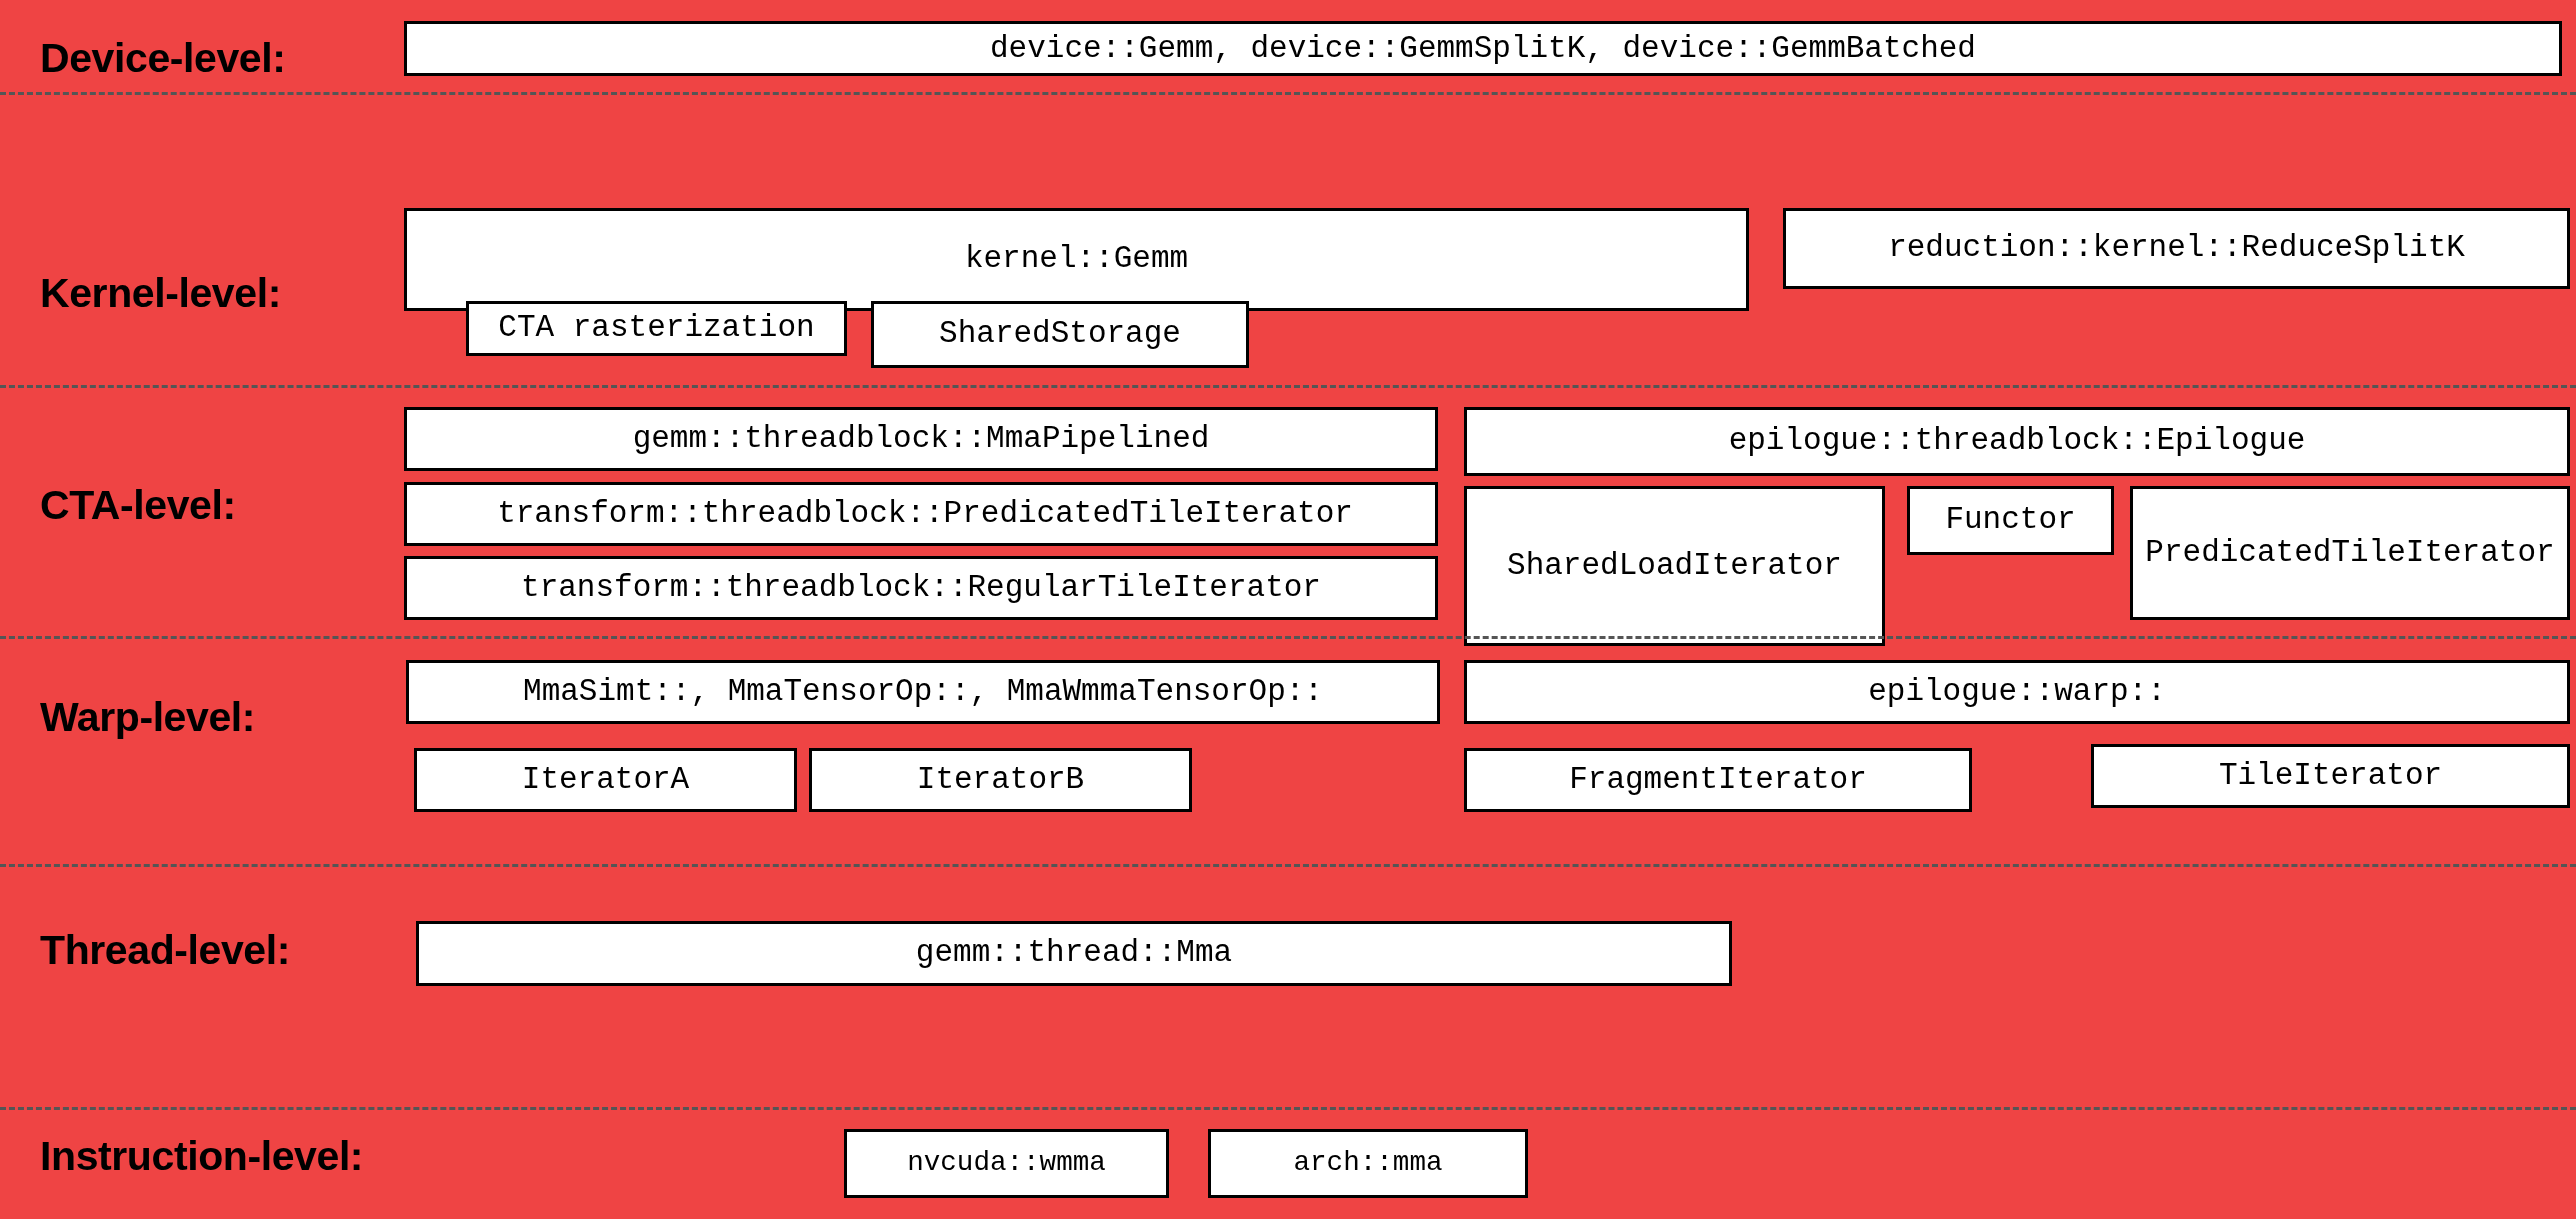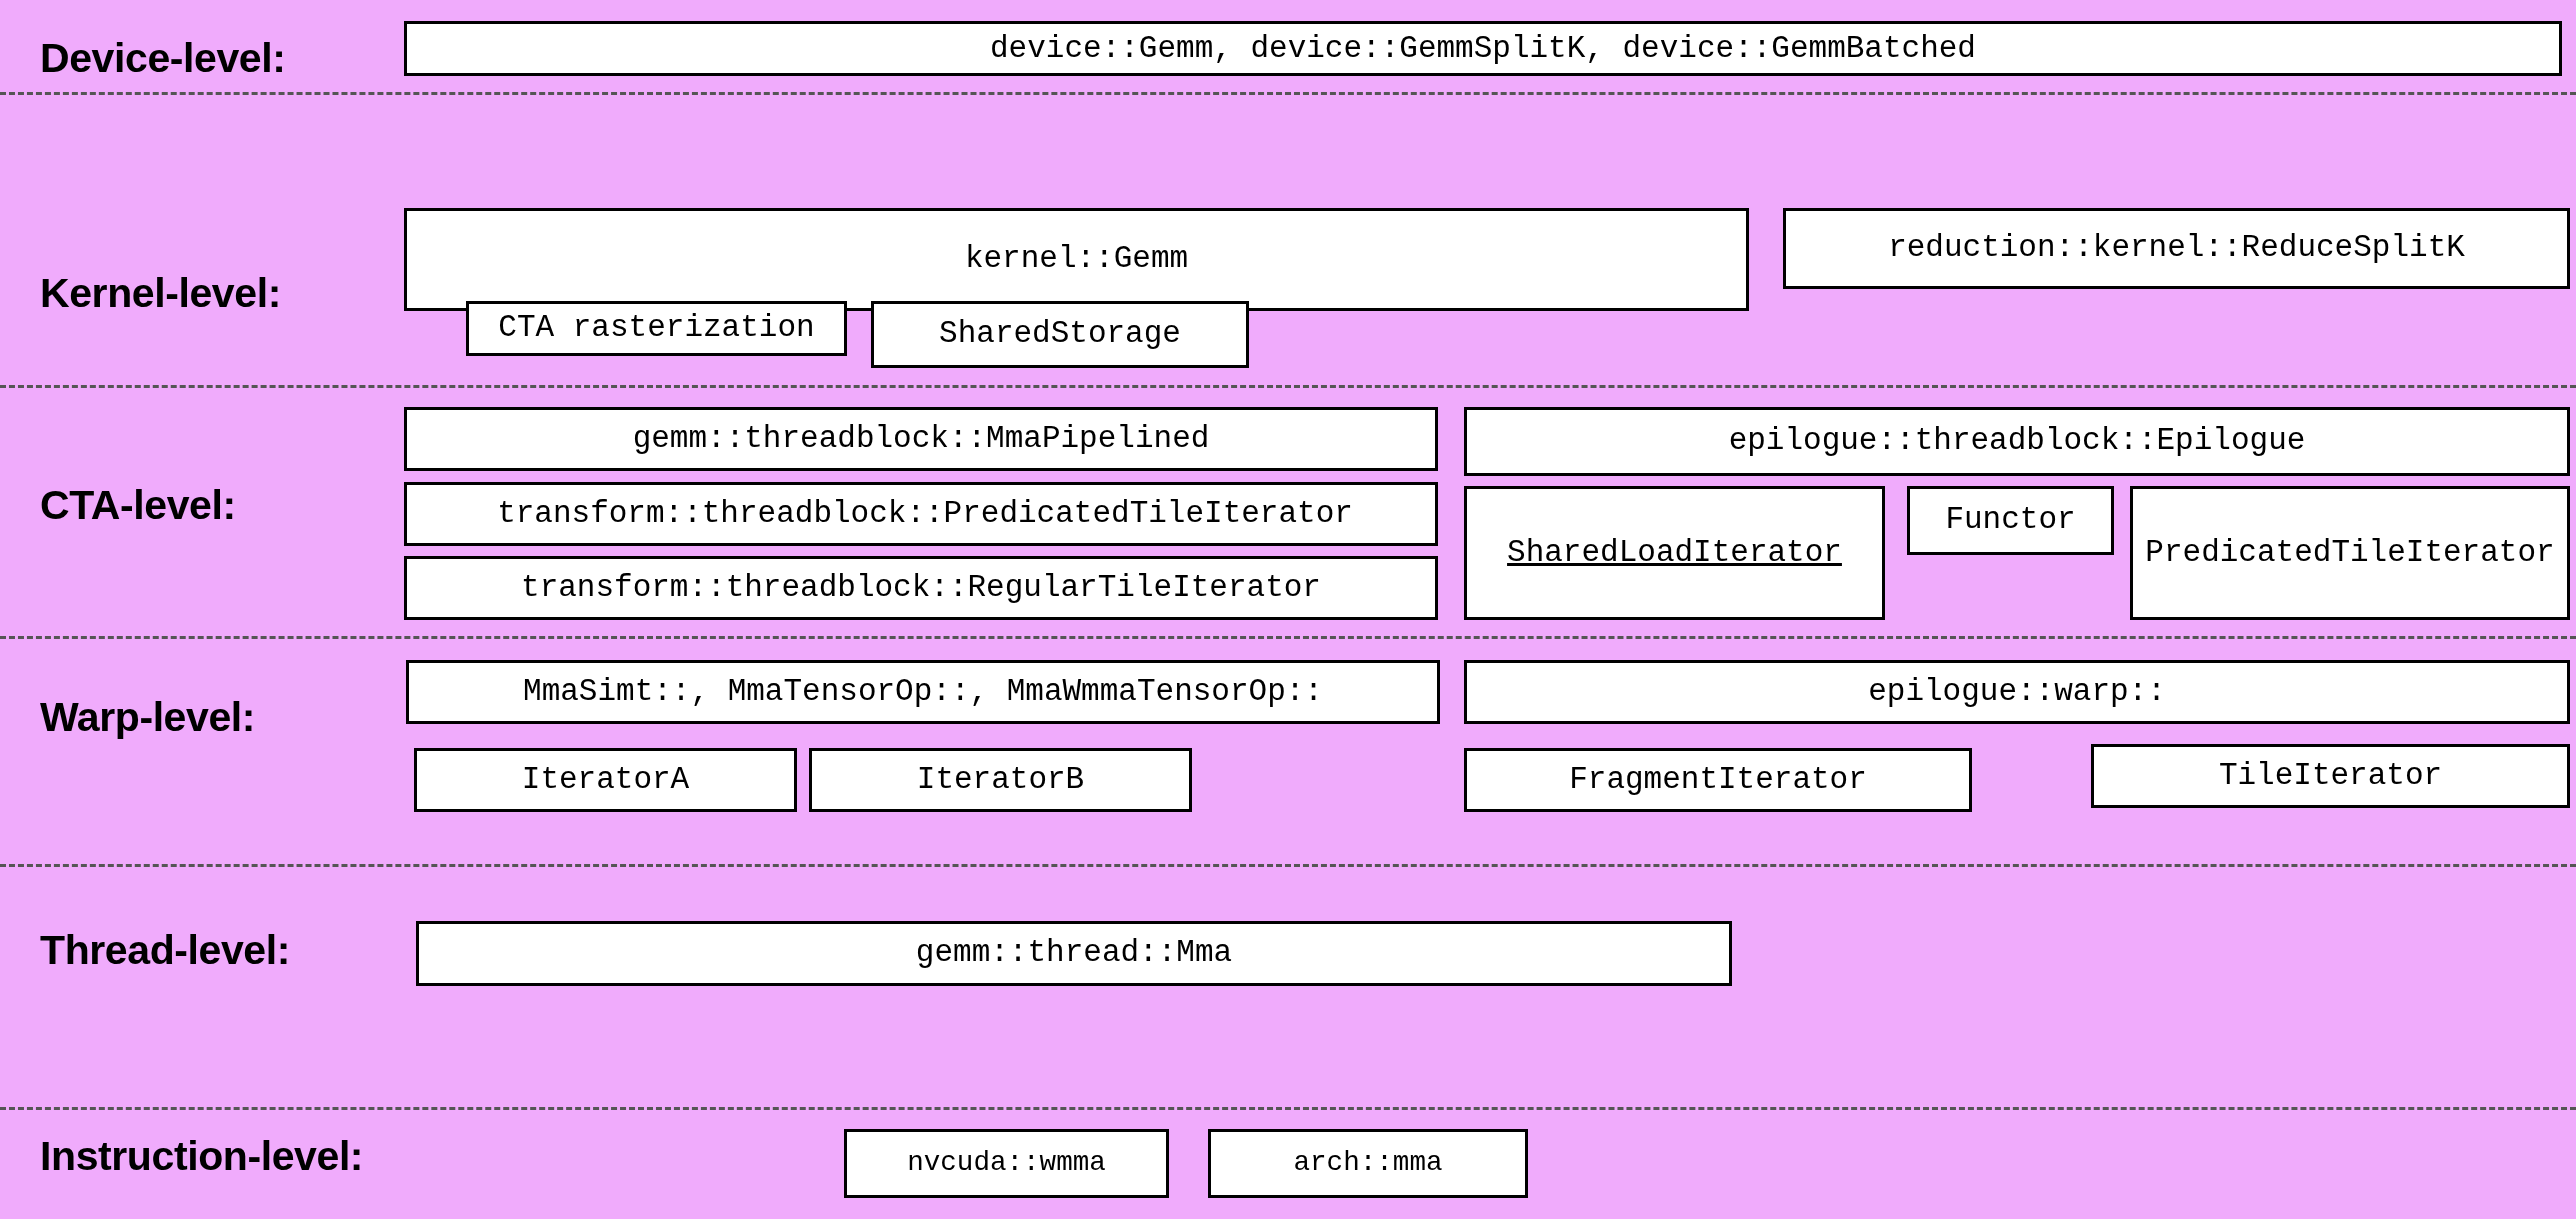--- a/index.html
+++ b/index.html
@@ -4,21 +4,21 @@
 <style>
   html, body {
     margin: 0;
     padding: 0;
     background: #ffffff;
   }
   #stage {
     position: relative;
     width: 2576px;
     height: 1219px;
-    background: #f0abfc;
+    background: #ef4444;
     overflow: hidden;
     font-family: "Liberation Sans", sans-serif;
   }
   .level-label {
     position: absolute;
     font-family: "Liberation Sans", sans-serif;
     font-weight: bold;
     font-size: 41px;
     color: #000000;
     white-space: nowrap;
@@ -93,21 +93,21 @@
   </div>
 
   <div class="node-box" style="left:1464px; top:407px; width:1106px; height:69px;">
     <span class="node-label">epilogue::threadblock::Epilogue</span>
   </div>
 
   <div class="node-box" style="left:404px; top:482px; width:1034px; height:64px;padding-left:8px;">
     <span class="node-label">transform::threadblock::PredicatedTileIterator</span>
   </div>
 
-  <div class="node-box" style="left:1464px; top:486px; width:421px; height:134px;text-decoration:underline;">
+  <div class="node-box" style="left:1464px; top:486px; width:421px; height:160px;">
     <span class="node-label">SharedLoadIterator</span>
   </div>
 
   <div class="node-box" style="left:1907px; top:486px; width:207px; height:69px;">
     <span class="node-label">Functor</span>
   </div>
 
   <div class="node-box" style="left:2130px; top:486px; width:440px; height:134px;">
     <span class="node-label">PredicatedTileIterator</span>
   </div>

